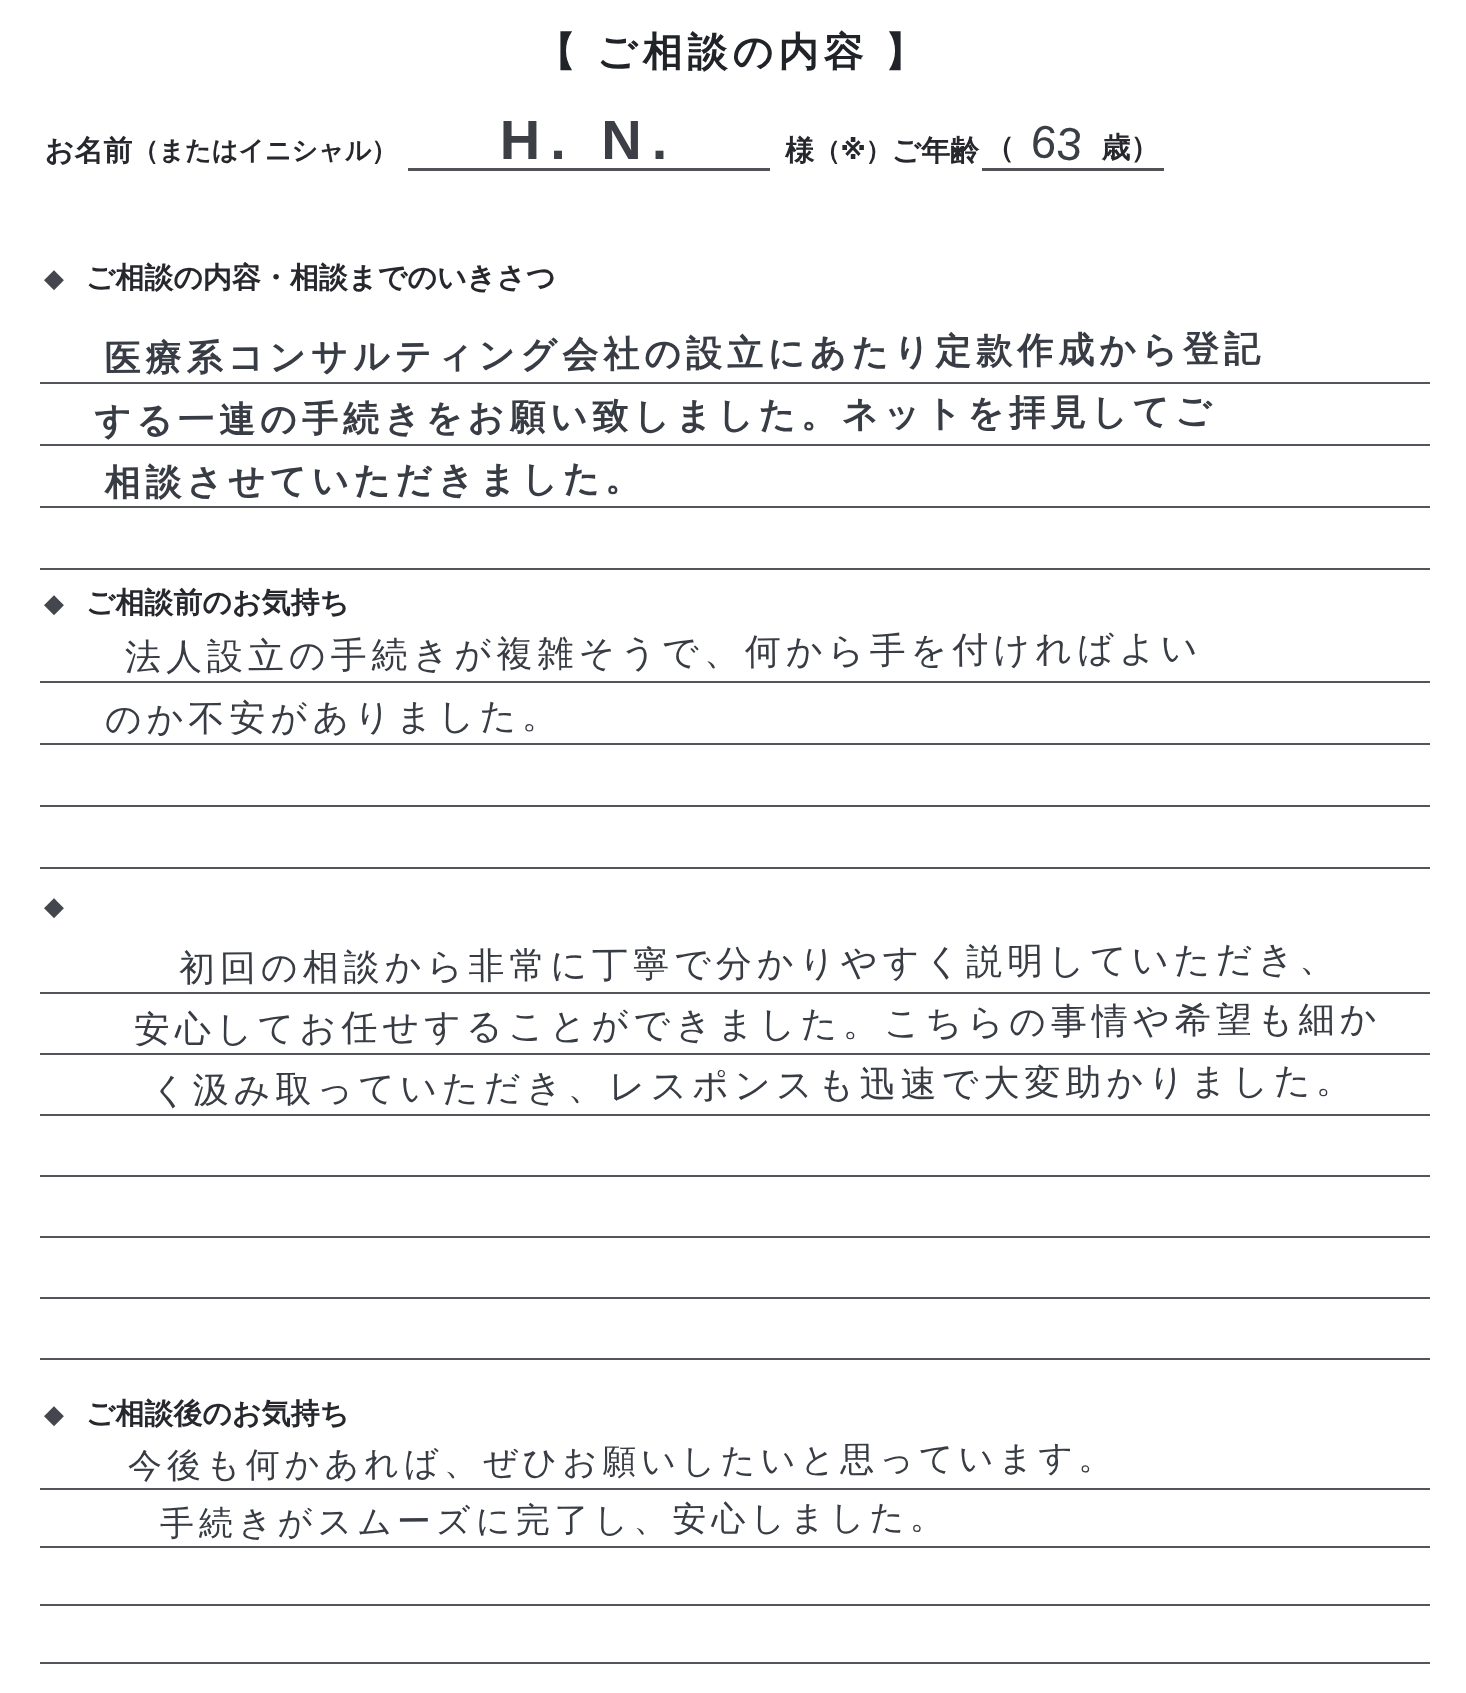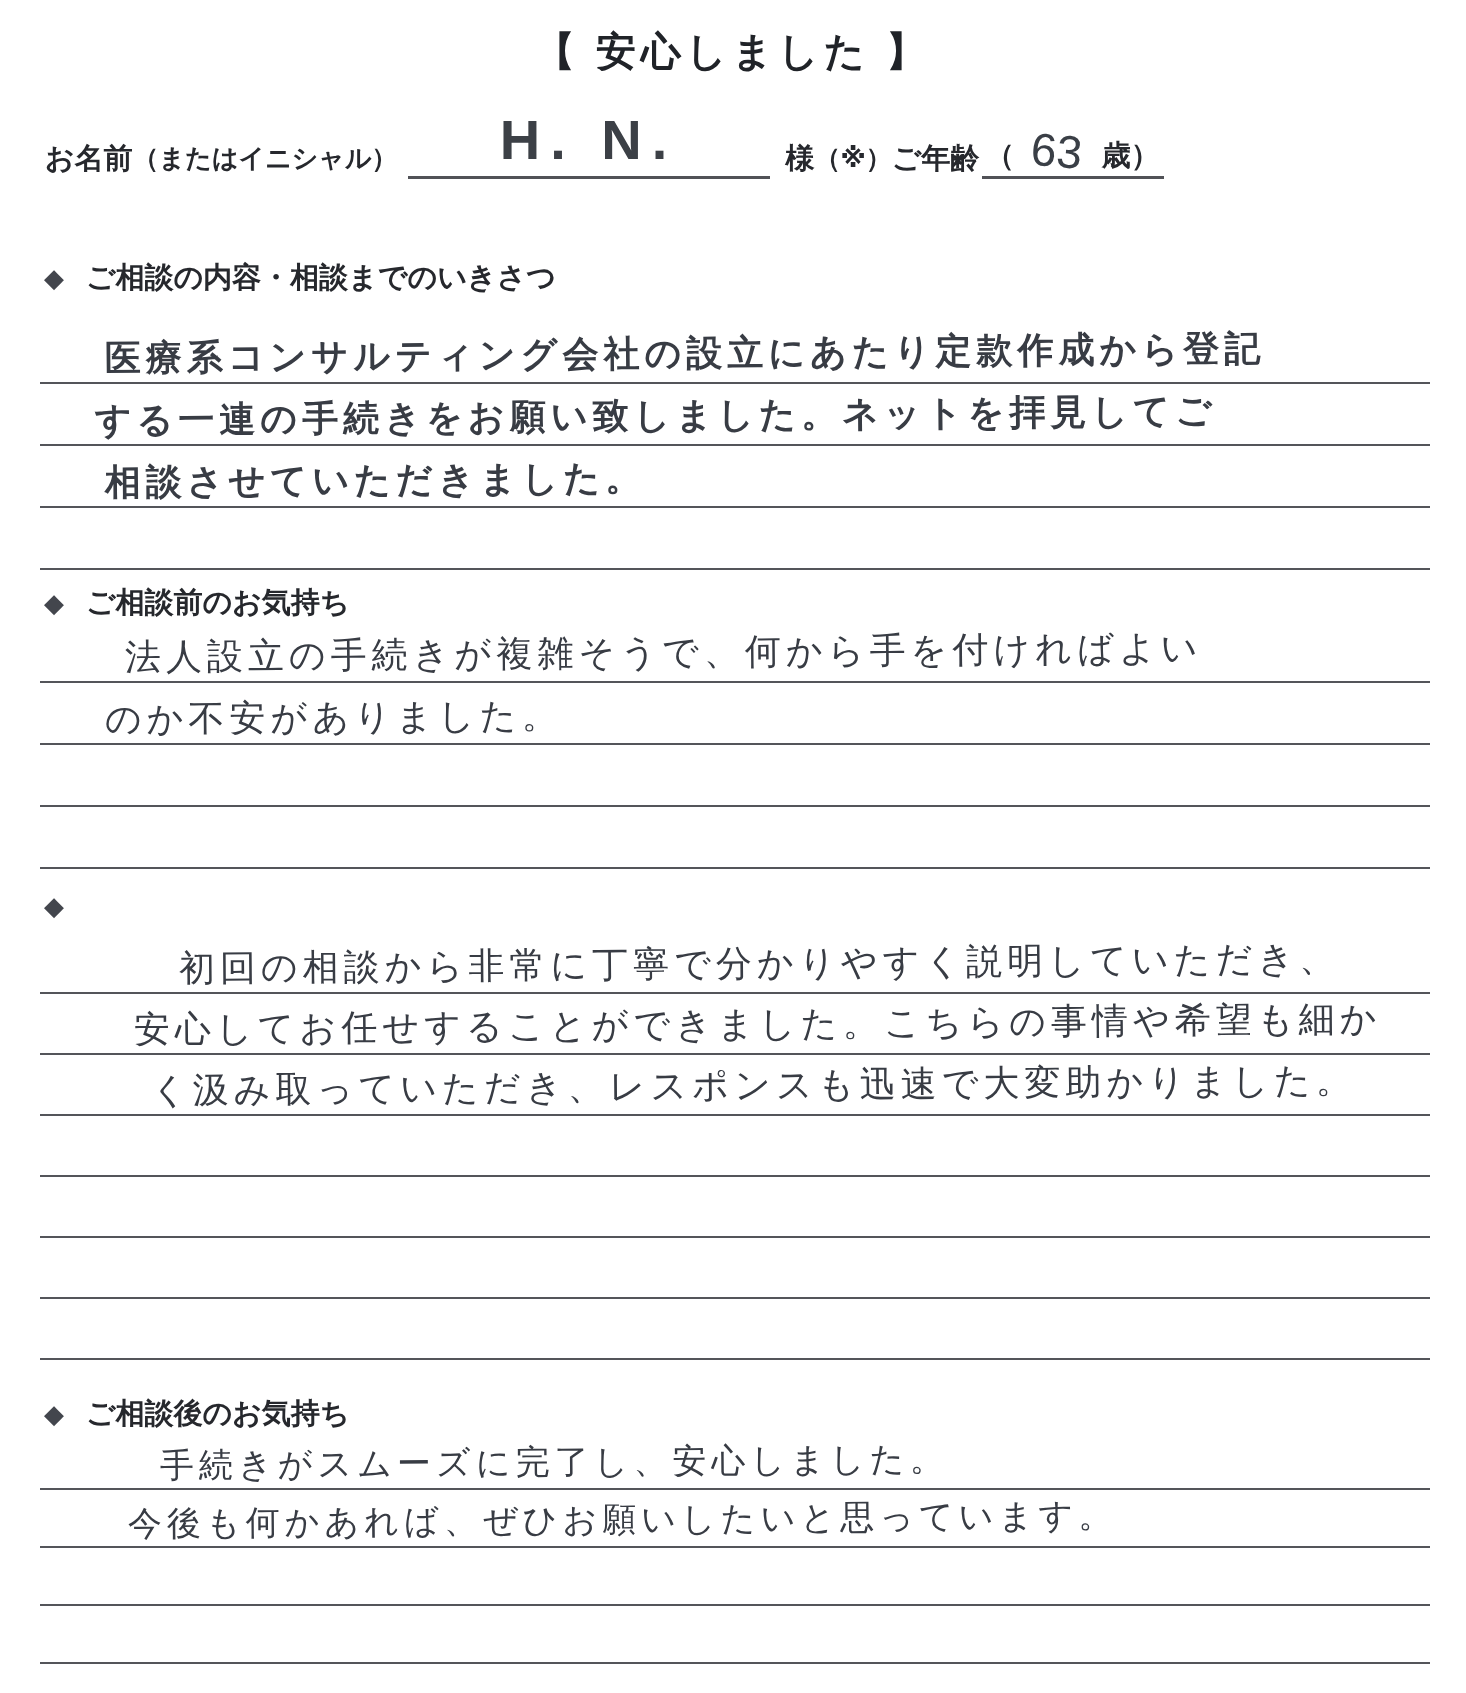--- a/index.html
+++ b/index.html
@@ -19,21 +19,21 @@
   
   .name-row {
     position:absolute; top:112px; left:45px; width:1380px;
     display:flex; align-items:flex-end;
   }
   .lbl-big { font-size:29px; font-weight:700; line-height:1; padding-bottom:6px; white-space:nowrap;text-align:center; }
   .lbl-small { font-size:26px; font-weight:700; line-height:1; padding-bottom:8px; white-space:nowrap; }
   .name-box {
     width:362px; margin-left:10px; border-bottom:3px solid #515257;
     text-align:center; font-size:56px; font-weight:700; letter-spacing:10px;
-    color:#3c4046; line-height:1; padding-bottom:8px; white-space:nowrap;
+    color:#3c4046; line-height:1; padding-bottom:0; white-space:nowrap;
   }
   .honorific { margin-left:16px; }
   .age-wrap { display:flex; align-items:flex-end; }
   .age-box {
     border-bottom:3px solid #515257; display:flex; align-items:flex-end;
     padding:0 4px; margin-left:2px;
   }
   .age-hand {
     font-size:46px; color:#3a3f46; line-height:1; padding:0 20px 2px 16px;
     transform:rotate(5deg); display:inline-block;
@@ -64,21 +64,21 @@
     line-height:1.1; padding-bottom:3px; display:inline-block;
     transform:rotate(-0.5deg); transform-origin:left bottom;
   }
   .sec4 .hand { font-size:34px; }
 </style>
 </head>
 <body>
 
 <div class="page">
 
-  <div class="title">【 安心しました 】</div>
+  <div class="title">【 ご相談の内容 】</div>
 
   <div class="name-row">
     <span class="lbl-big">お名前</span>
     <span class="lbl-small">（またはイニシャル）</span>
     <span class="name-box">H. N.</span>
     <span class="lbl-big honorific">様</span>
     <span class="lbl-small">（※）</span>
     <span class="age-wrap">
       <span class="lbl-big">ご年齢</span>
       <span class="age-box">
@@ -160,24 +160,24 @@
     </div>
   </section>
 
   <section class="sec sec4" style="top:1396px">
     <div class="sec-head">
       <span class="diamond">◆</span>
       <span>ご相談後のお気持ち</span>
     </div>
     <div class="lines">
       <div class="wline">
-          <span class="hand" style="padding-left:120px">手続きがスムーズに完了し、安心しました。</span>
+          <span class="hand" style="padding-left:88px">今後も何かあれば、ぜひお願いしたいと思っています。</span>
         </div>
       <div class="wline">
-          <span class="hand" style="padding-left:88px">今後も何かあれば、ぜひお願いしたいと思っています。</span>
+          <span class="hand" style="padding-left:120px">手続きがスムーズに完了し、安心しました。</span>
         </div>
       <div class="wline">
           <span class="hand"></span>
         </div>
       <div class="wline">
           <span class="hand"></span>
         </div>
     </div>
   </section>
 

